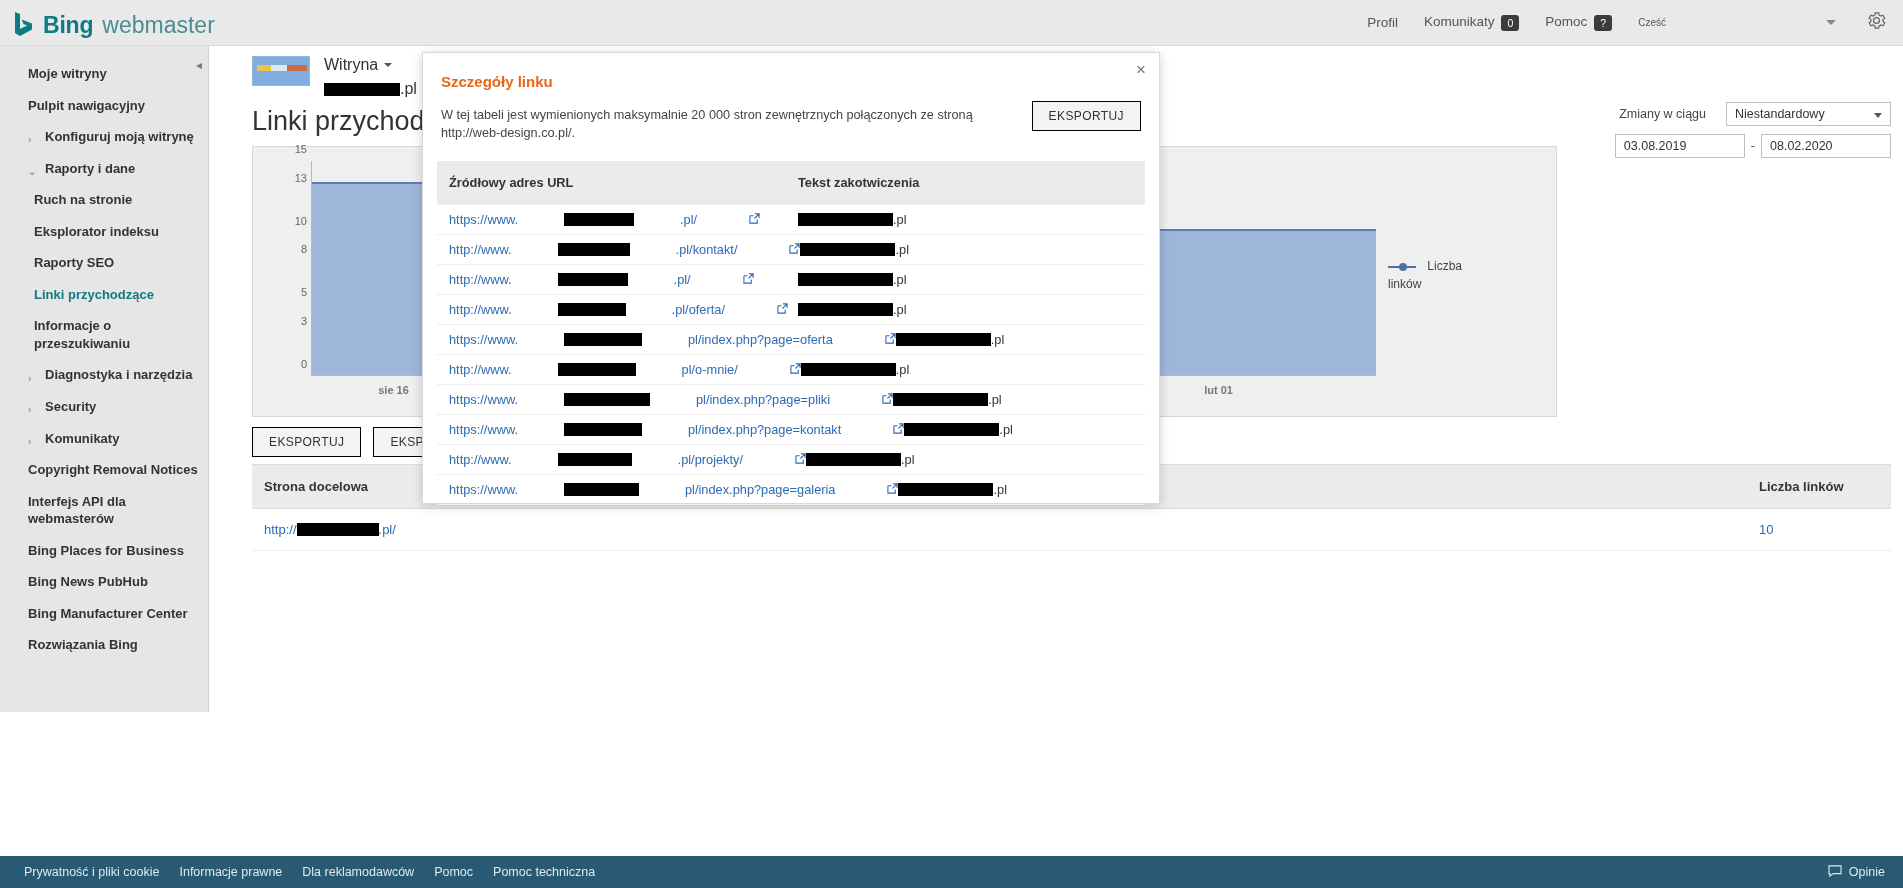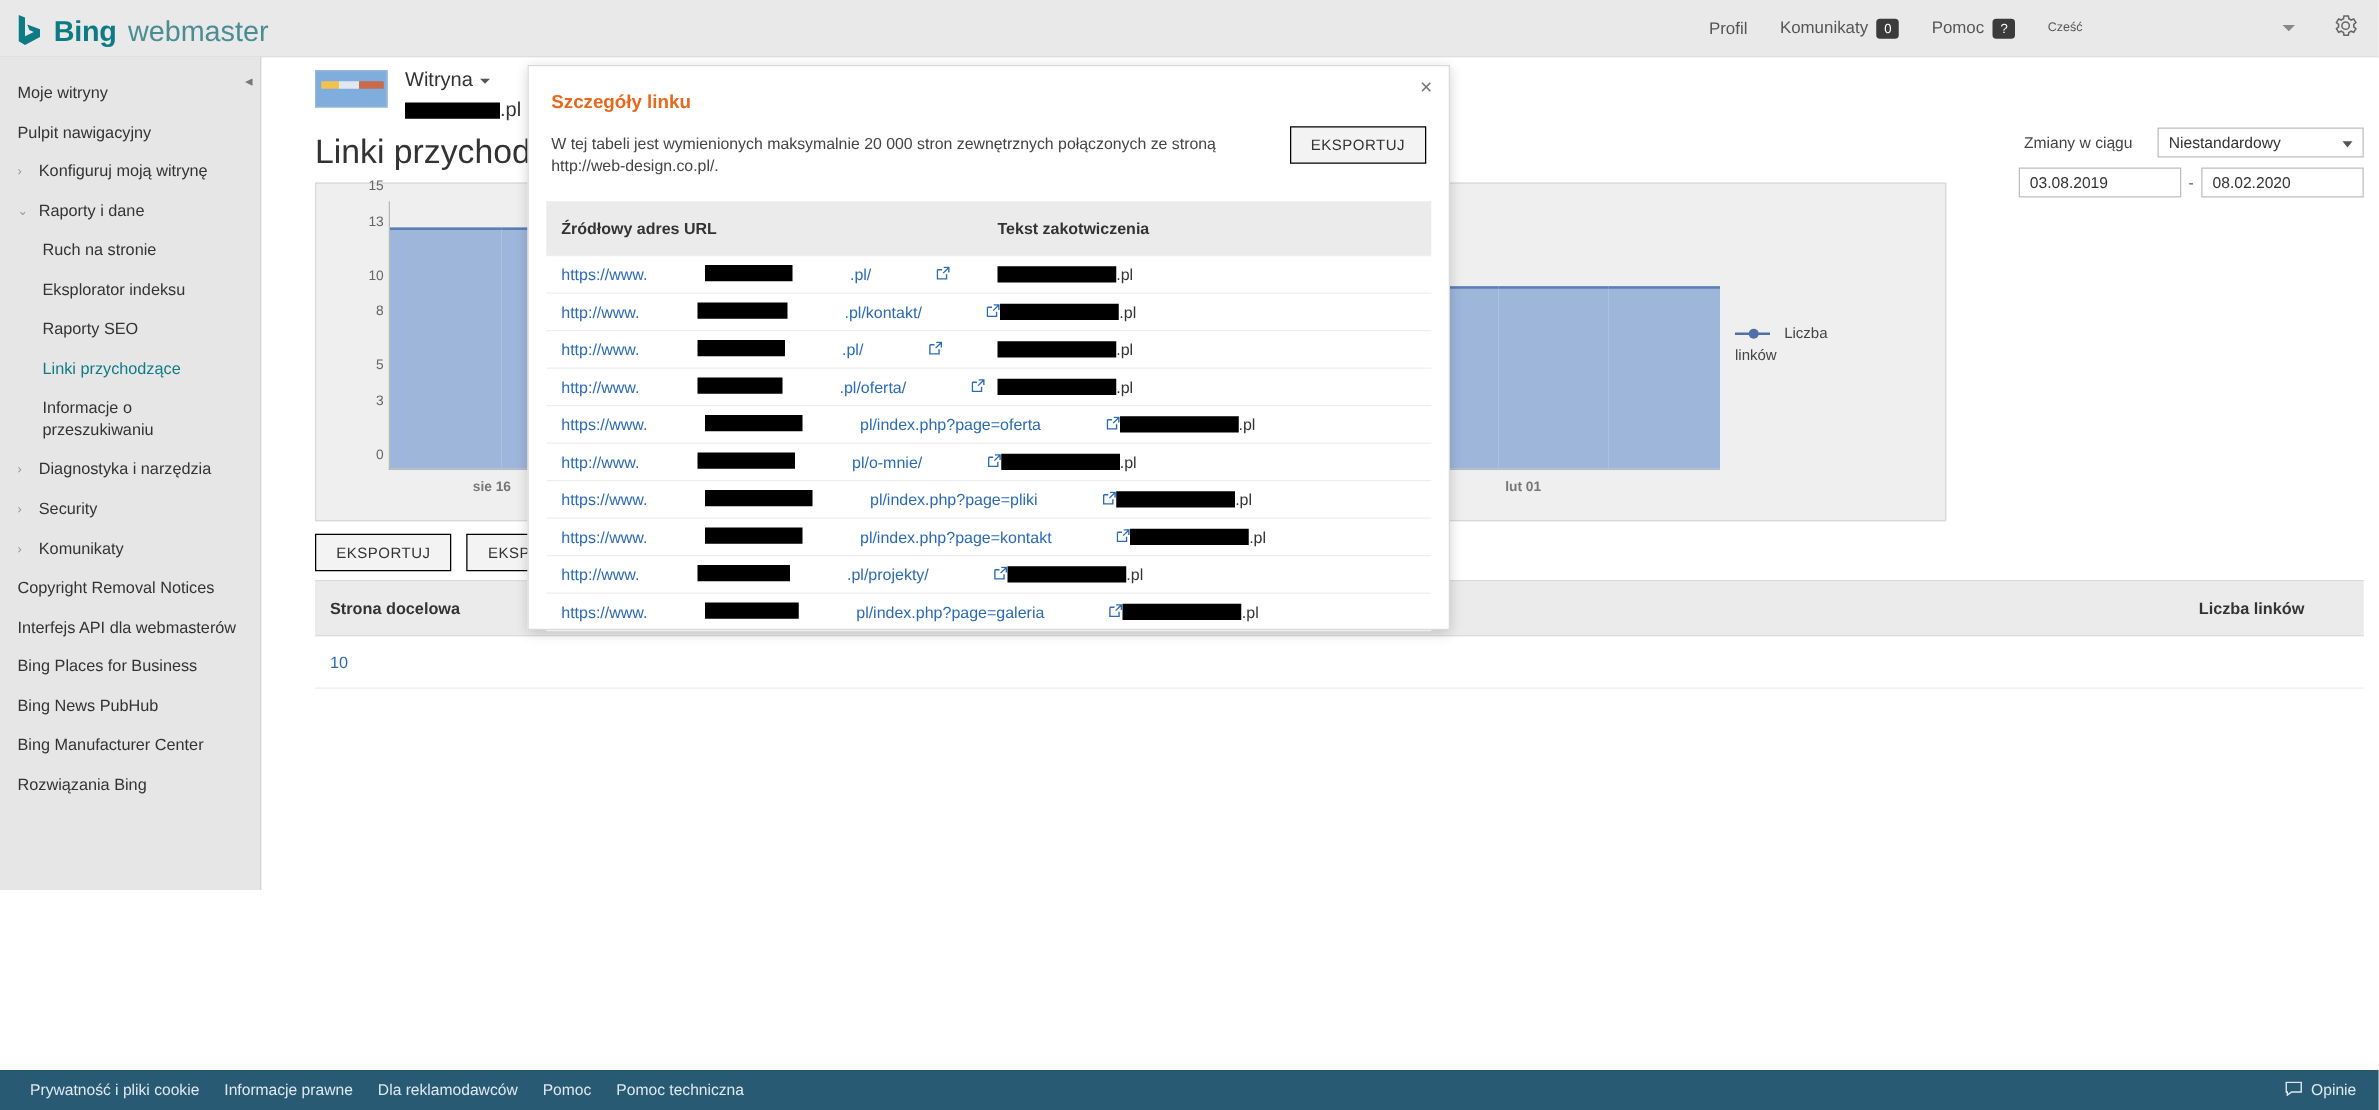--- a/index.html
+++ b/index.html
@@ -46,22 +46,22 @@
   }
   .gear { margin-right:6px; cursor:pointer; }
 
   
   .sidebar {
     position:absolute; top:46px; left:0; width:209px; height:666px;
     background:#e6e6e6; border-right:1px solid #d4d4d4;
     padding-top:12px; font-size:13px;
   }
   .nav-item {
-    padding:7px 10px 7px 14px; color:#333; cursor:pointer; line-height:1.35;
-    display:flex; align-items:center;
+    padding:7px 10px 7px 28px; color:#333; cursor:pointer; line-height:1.35;
+    display:flex; align-items:flex-end;font-weight:bold;
   }
   .nav-item.sub { padding-left:34px; }
   .nav-item.active { color:#0d7b84; }
   .chev {
     display:inline-block; width:10px; margin-right:7px; color:#999; font-size:10px;
     flex:0 0 auto; position:relative; top:1px;
   }
   .collapse-tab {
     position:absolute; left:196px; top:58px; width:14px; height:20px;
     font-size:12px; color:#777; cursor:pointer;
@@ -150,21 +150,21 @@
     background:#ebebeb; display:flex; padding:14px 0 14px 6px;
     font-size:12.8px; font-weight:bold; color:#333;
   }
   .mt-c1 { flex:0 0 355px; padding-left:6px; }
   .mt-c2 { flex:1; }
   .mt-row {
     display:flex; align-items:center; padding:7px 0 7px 6px;
     border-bottom:1px solid #eeeeee; font-size:12.8px;
   }
   .mt-row:first-of-type { border-top:1px solid #eee; }
-  .url { color:#2b6bb5; display:inline-flex; white-space:nowrap; cursor:pointer;gap:46px; }
+  .url { color:#2b6bb5; display:inline-flex; align-items:center; white-space:nowrap; cursor:pointer;gap:46px; }
   .ext-icon { margin-left:6px; display:inline-block; }
 
   
   .footer {
     position:absolute; left:0; bottom:0; width:1903px; height:32px;
     background:#285a74; color:#dfe9ef; font-size:12.5px;
     display:flex; align-items:center; padding-left:24px; gap:0;
   }
   .footer a { color:#dfe9ef; text-decoration:none; padding:0 20px 0 0; cursor:pointer; }
   .feedback { margin-left:auto; padding-right:18px; display:flex; align-items:center; gap:7px; }
@@ -343,20 +343,21 @@
       <button class="btn">EKSPORTUJ</button>
     </div>
 
     <div class="bottom-table">
       <div class="bt-head">
         <div class="bt-c1">Strona docelowa</div>
         <div class="bt-c2">Liczba linków</div>
       </div>
       <div id="btrows">
           <div class="bt-row">
+            <div class="bt-c1 lnk"><span>http://</span><span class="redact" style="width:82px;"></span><span>.pl/</span></div>
             <div class="bt-c2 lnk">10</div>
           </div>
         </div>
     </div>
   </div>
 
   <div class="left-bg"></div>
   <div class="content-bg"></div>
 
   <div class="modal-wrap">

